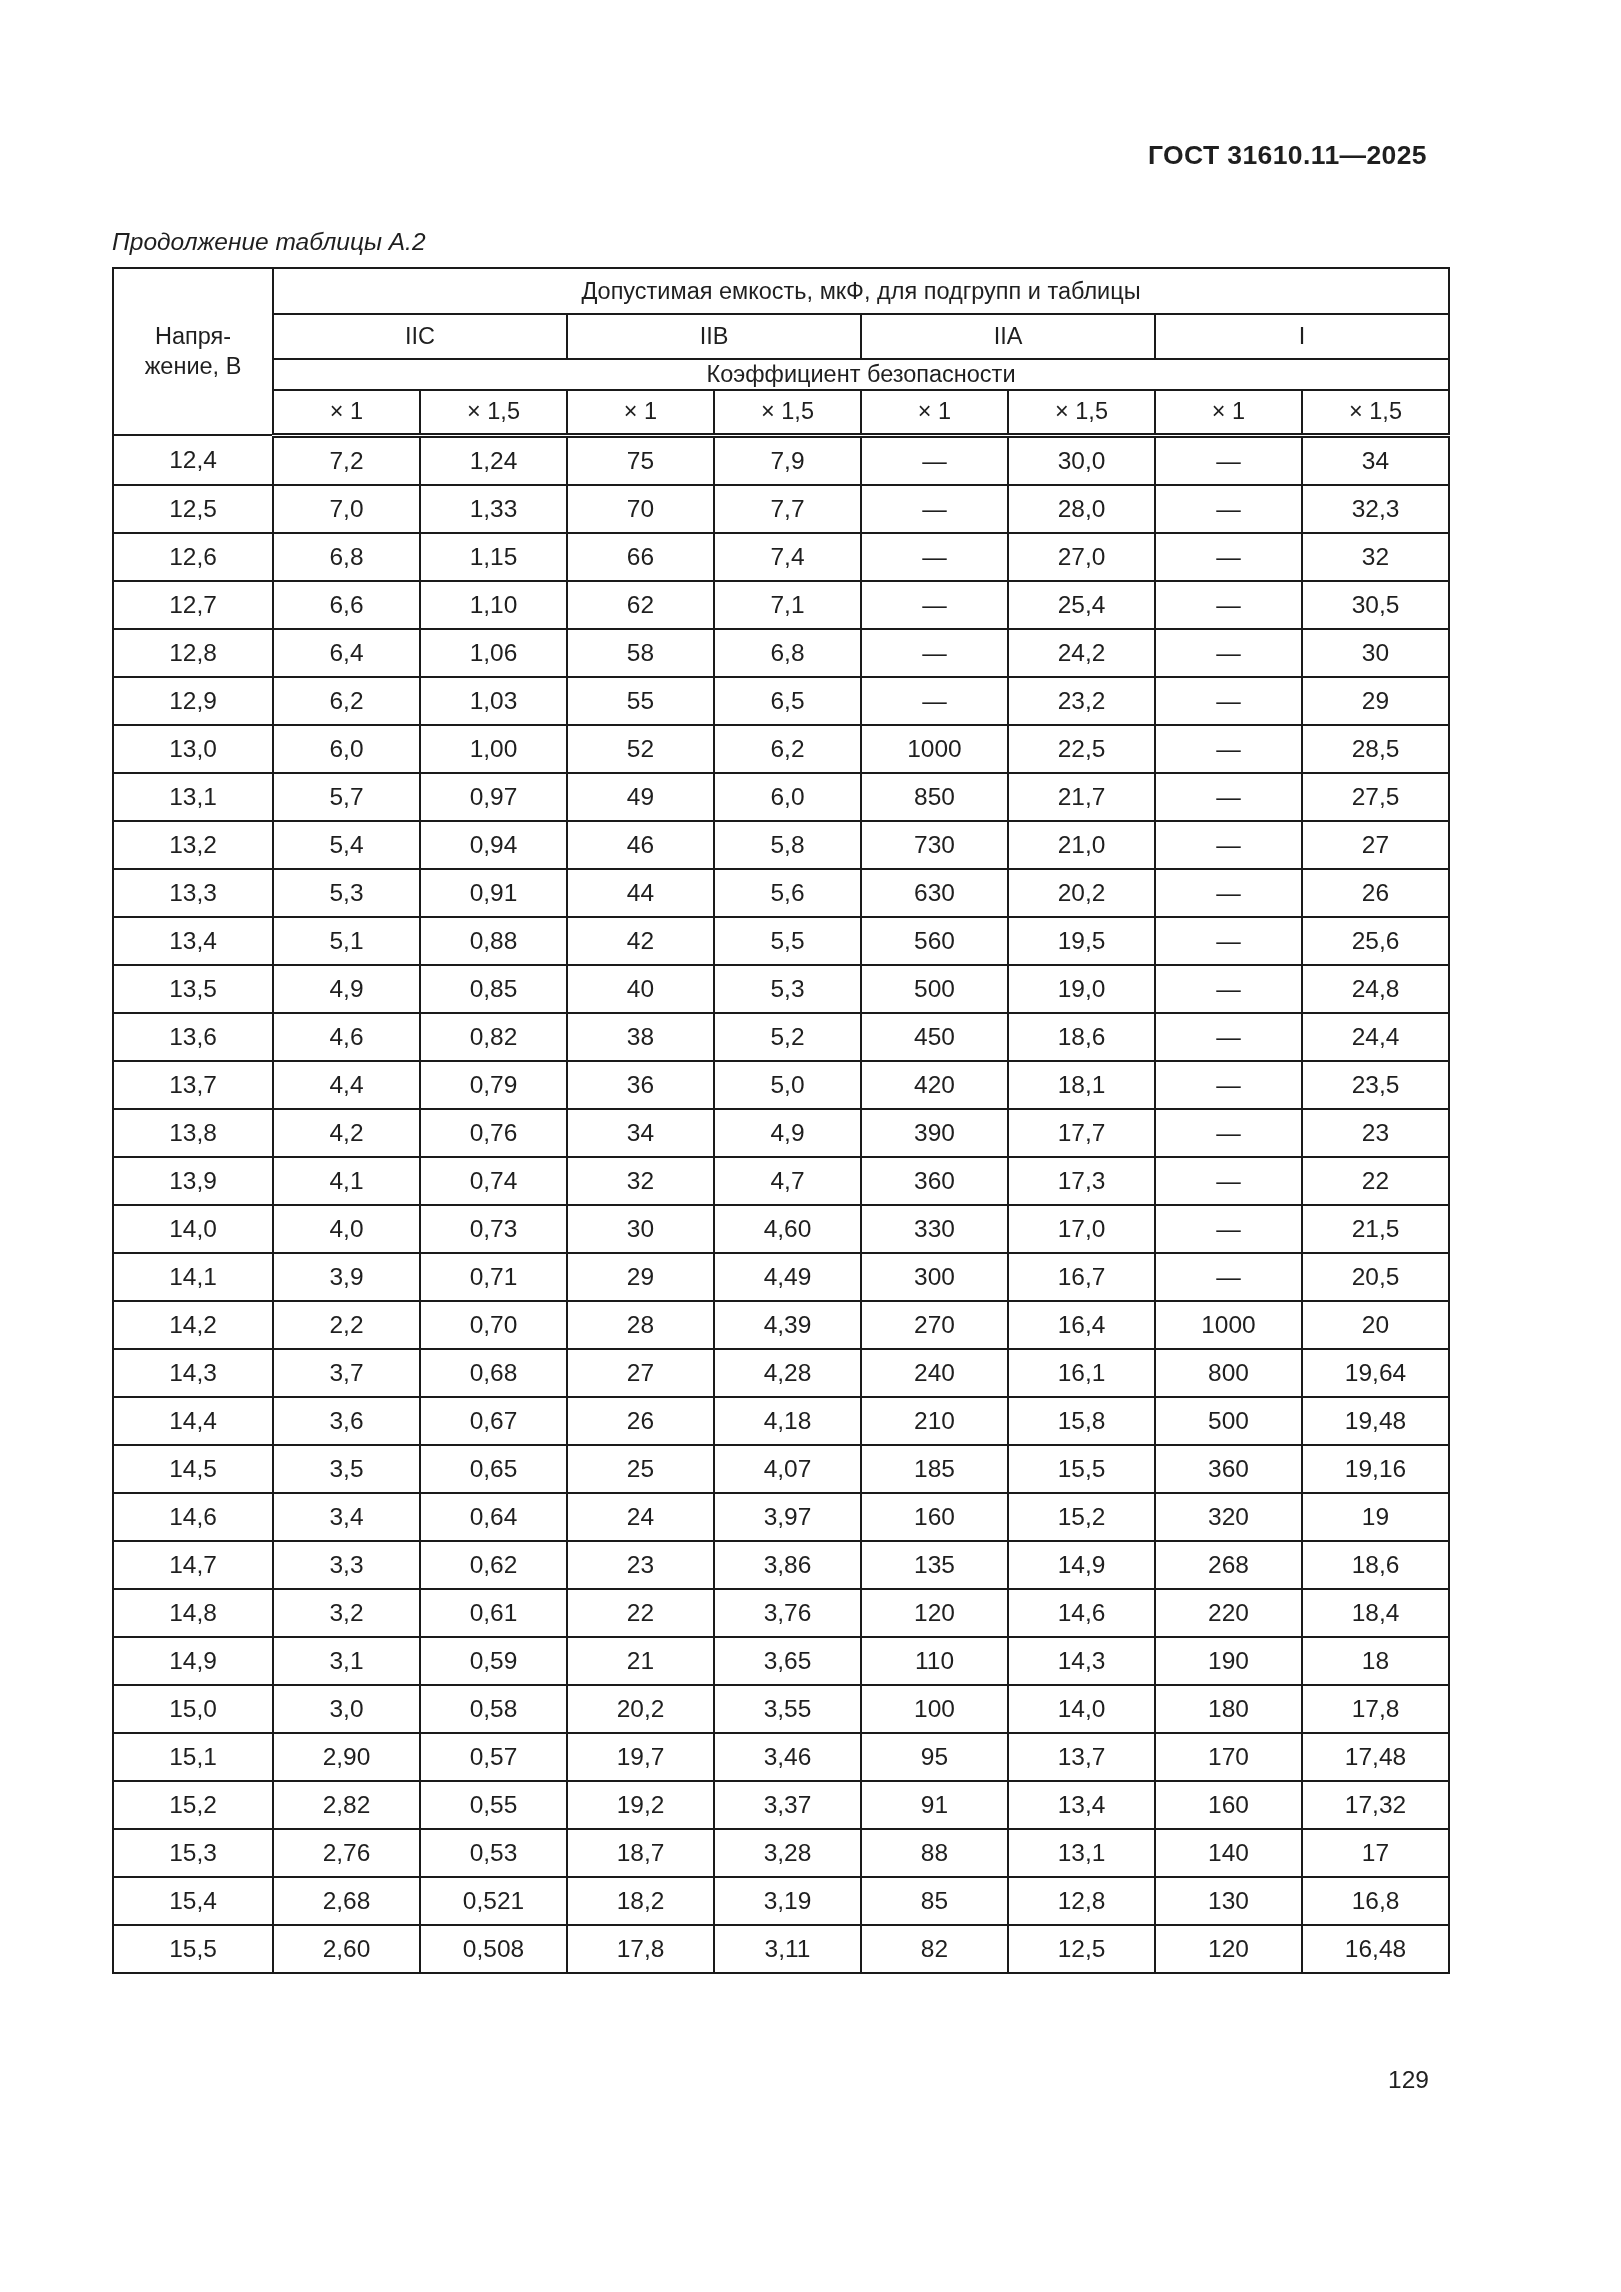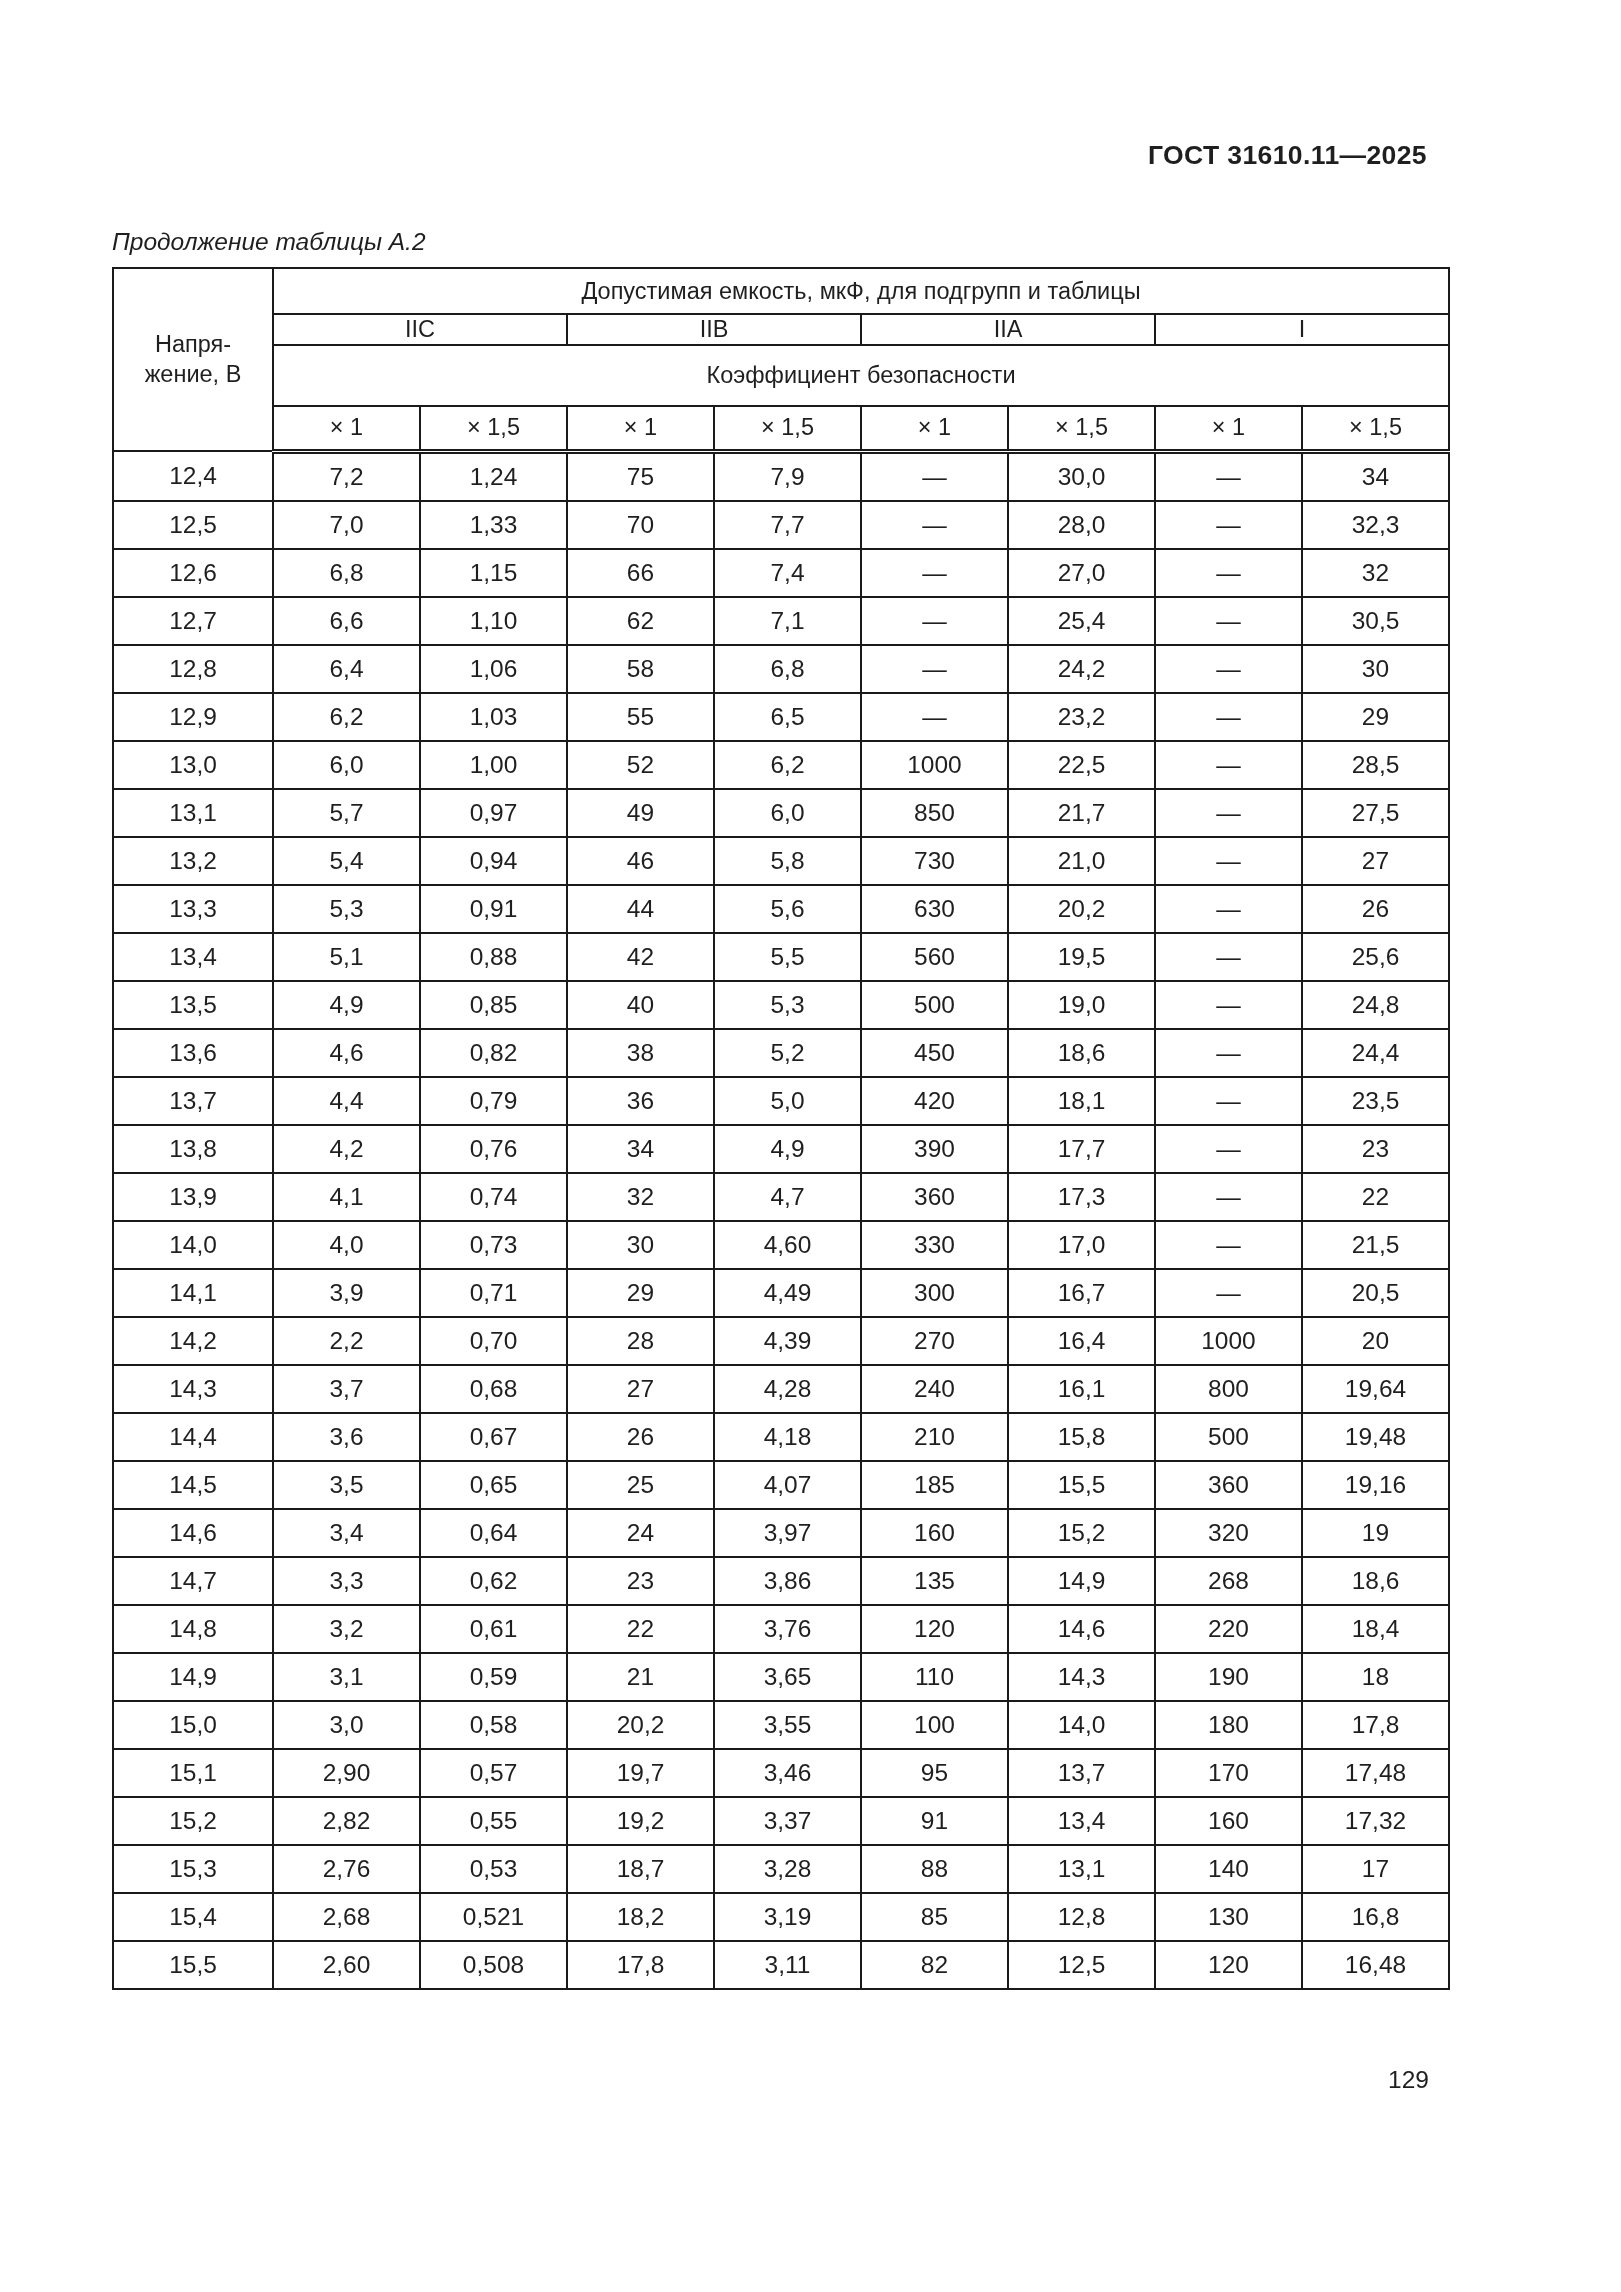--- a/index.html
+++ b/index.html
@@ -40,22 +40,22 @@
   th, td {
     border: 2px solid #1a1a1a;
     text-align: center;
     vertical-align: middle;
     font-weight: normal;
     padding: 0;
     overflow: hidden;
   }
   thead th { font-size: 23.5px; }
   thead tr.hr1 { height: 46px; }
-  thead tr.hr2 { height: 31px; }
-  thead tr.hr3 { height: 61px; }
+  thead tr.hr2 { height: 45px; }
+  thead tr.hr3 { height: 31px; }
   thead tr.hr4 { height: 45px; }
   thead tr.hr4 th { border-bottom: 5.9px double #1a1a1a; }
   .voltage-th { white-space: pre-line; line-height: 1.25; }
   tbody td {
     font-size: 24.5px;
     height: 46px;
   }
   .page-number {
     position: absolute;
     top: 2066px;

